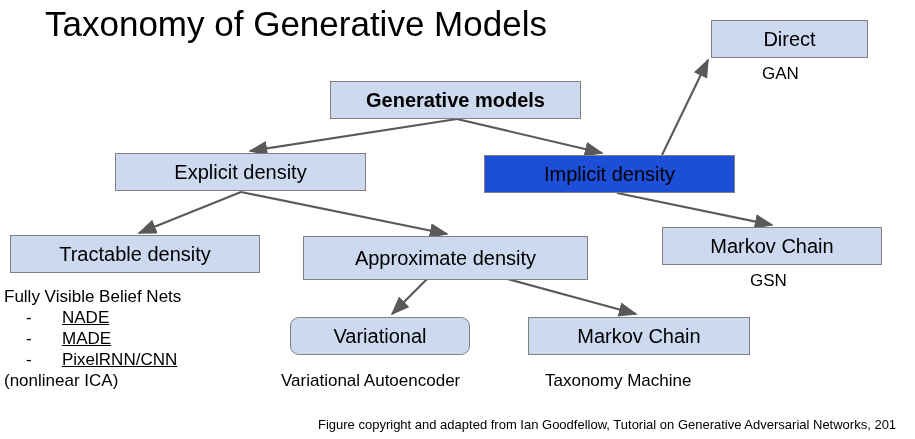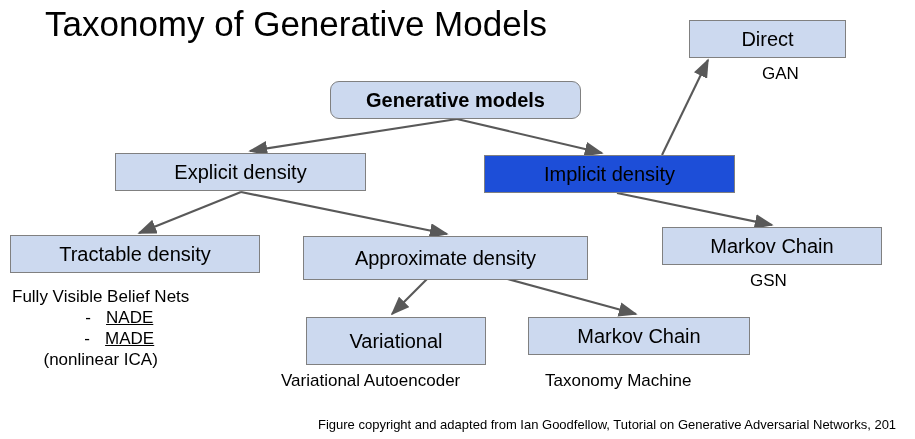--- a/index.html
+++ b/index.html
@@ -33,46 +33,44 @@
     display: flex;
     align-items: center;
     justify-content: center;
     font-size: 20px;
     line-height: 1;
     color: #000000;
     white-space: nowrap;
   }
   .node.bold {
     font-weight: bold;
-    border-radius: 9px;
   }
   .page-title {
     position: absolute;
     left: 45px;
     top: 6px;
     font-size: 35px;
     line-height: 1;
     white-space: nowrap;
     color: #000000;
   }
   .caption {
     position: absolute;
     font-size: 17px;
     line-height: 1;
     white-space: nowrap;
     color: #000000;
   }
   .leftlist {
     position: absolute;
-    left: 12px;
+    left: 4px;
     top: 286px;
     font-size: 17px;
     line-height: 21px;
     color: #000000;
-    text-align: center;
   }
   .leftlist .row {
     white-space: nowrap;
   }
   .leftlist .row.sub {
     padding-left: 22px;
     text-decoration: underline;
   }
   .leftlist .dash {
     display: inline-block;
@@ -109,34 +107,35 @@
         <line x1="241" y1="192" x2="139" y2="233" marker-end="url(#arrowhead)"></line>
         <line x1="241" y1="192" x2="447" y2="234" marker-end="url(#arrowhead)"></line>
         <line x1="432" y1="274" x2="392" y2="314" marker-end="url(#arrowhead)"></line>
         <line x1="489" y1="274" x2="636" y2="314" marker-end="url(#arrowhead)"></line>
       </g>
   </svg>
 
   <div class="node bold" style="left: 330px; top: 81px; width: 251px; height: 38px; background: rgb(204, 217, 239); border-color: rgb(128, 128, 128);">Generative models</div>
   <div class="node" style="left: 115px; top: 153px; width: 251px; height: 38px; background: rgb(204, 217, 239); border-color: rgb(128, 128, 128);">Explicit density</div>
   <div class="node" style="left: 484px; top: 155px; width: 251px; height: 38px; background: #1d4ed8; border-color: rgb(128, 128, 128);">Implicit density</div>
-  <div class="node" style="left: 689px; top: 20px; width: 157px; height: 38px; background: rgb(204, 217, 239); border-color: rgb(128, 128, 128);">Direct</div>
+  <div class="node" style="left: 711px; top: 20px; width: 157px; height: 38px; background: rgb(204, 217, 239); border-color: rgb(128, 128, 128);">Direct</div>
   <div class="node" style="left: 10px; top: 235px; width: 250px; height: 38px; background: rgb(204, 217, 239); border-color: rgb(128, 128, 128);">Tractable density</div>
   <div class="node" style="left: 303px; top: 236px; width: 285px; height: 44px; background: rgb(204, 217, 239); border-color: rgb(128, 128, 128);">Approximate density</div>
   <div class="node" style="left: 662px; top: 227px; width: 220px; height: 38px; background: rgb(204, 217, 239); border-color: rgb(128, 128, 128);">Markov Chain</div>
-  <div class="node" style="left: 306px; top: 317px; width: 180px; height: 48px; background: rgb(204, 217, 239); border-color: rgb(128, 128, 128);">Variational</div>
+  <div class="node" style="left: 290px; top: 317px; width: 180px; height: 38px; background: rgb(204, 217, 239); border-color: rgb(128, 128, 128); border-radius: 9px;">Variational</div>
   <div class="node" style="left: 528px; top: 317px; width: 222px; height: 38px; background: rgb(204, 217, 239); border-color: rgb(128, 128, 128);">Markov Chain</div>
 
   <div class="caption" style="left: 762px; top: 65px;">GAN</div>
   <div class="caption" style="left: 750px; top: 272px;">GSN</div>
   <div class="caption" style="left: 281px; top: 372px;">Variational Autoencoder</div>
   <div class="caption" style="left: 545px; top: 372px;">Taxonomy Machine</div>
 
   <div class="leftlist" id="tractable-details">
       <div class="row">Fully Visible Belief Nets</div>
       <div class="row sub"><span class="dash">-</span><span>NADE</span></div>
       <div class="row sub"><span class="dash">-</span><span>MADE</span></div>
+      <div class="row sub"><span class="dash">-</span><span>PixelRNN/CNN</span></div>
       <div class="row">(nonlinear ICA)</div>
     </div>
 
   <div class="footer">Figure copyright and adapted from Ian Goodfellow, Tutorial on Generative Adversarial Networks, 201</div>
 
 </div>
 
 </body></html>

